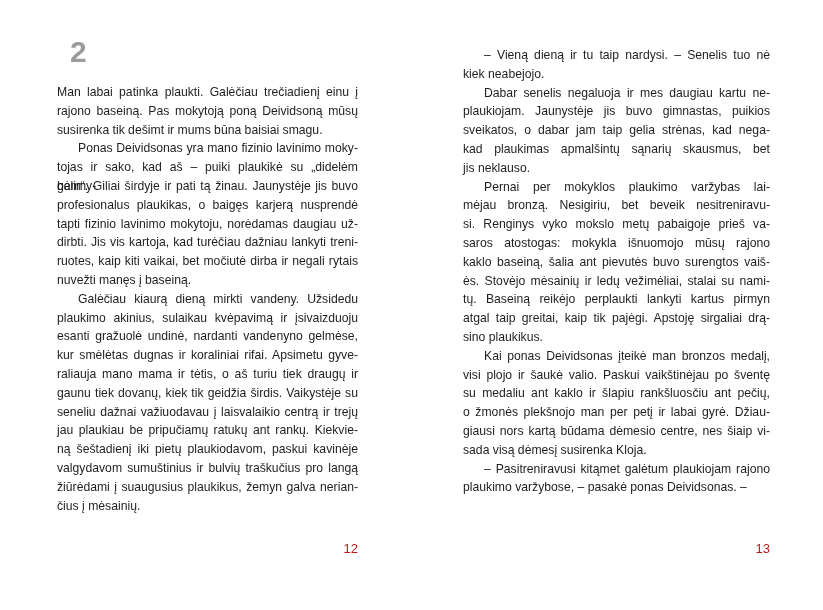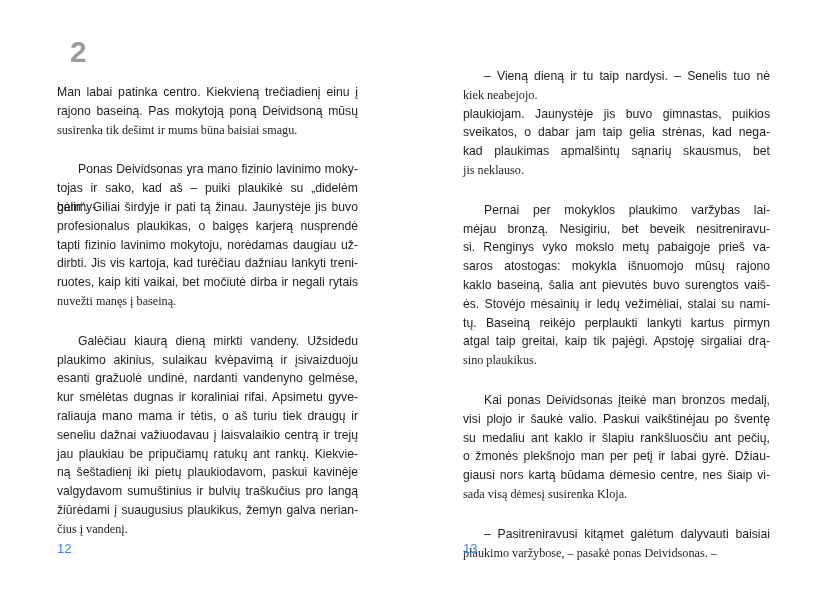--- a/index.html
+++ b/index.html
@@ -30,89 +30,91 @@
   .text-block.left-col { left: 57px;  top: 83px; width: 301px; }
   .text-block.right-col { left: 463px; top: 46px; width: 307px; }
   .line {
     height: 18.8px;
     line-height: 18.8px;
     text-align: justify;
     text-align-last: justify;
     white-space: normal;
     overflow: visible;
   }
-  .line.last { text-align-last: left; font-family: Liberation Serif, serif; }
-  .line.indent { text-indent: 21px; margin-top: 21px; }
+  .line.last { text-align-last: left; }
+  .line.indent { text-indent: 21px; }
   .page-number {
     position: absolute;
     top: 541px;
     font-size: 13px;
     line-height: 16px;
-    color: #3b82f6;
-    text-align: left;
+    color: #b91c1c;
+    text-align: right;
   }
   .page-number.left-col  { left: 57px;  width: 301px; }
   .page-number.right-col { left: 463px; width: 307px; }
 </style>
 </head>
 <body>
 
 <div class="spread">
 
   <section>
     <div class="chapter-number">2</div>
     <div class="text-block left-col">
-        <div class="line">Man labai patinka centro. Kiekvieną trečiadienį einu į</div>
+        <div class="line">Man labai patinka plaukti. Galėčiau trečiadienį einu į</div>
         <div class="line">rajono baseiną. Pas mokytoją poną Deividsoną mūsų</div>
         <div class="line last">susirenka tik dešimt ir mums būna baisiai smagu.</div>
         <div class="line indent">Ponas Deividsonas yra mano fizinio lavinimo moky-</div>
         <div class="line">tojas ir sako, kad aš – puiki plaukikė su „didelėm galimy-</div>
         <div class="line">bėm“. Giliai širdyje ir pati tą žinau. Jaunystėje jis buvo</div>
         <div class="line">profesionalus plaukikas, o baigęs karjerą nusprendė</div>
         <div class="line">tapti fizinio lavinimo mokytoju, norėdamas daugiau už-</div>
         <div class="line">dirbti. Jis vis kartoja, kad turėčiau dažniau lankyti treni-</div>
         <div class="line">ruotes, kaip kiti vaikai, bet močiutė dirba ir negali rytais</div>
         <div class="line last">nuvežti manęs į baseiną.</div>
         <div class="line indent">Galėčiau kiaurą dieną mirkti vandeny. Užsidedu</div>
         <div class="line">plaukimo akinius, sulaikau kvėpavimą ir įsivaizduoju</div>
         <div class="line">esanti gražuolė undinė, nardanti vandenyno gelmėse,</div>
         <div class="line">kur smėlėtas dugnas ir koraliniai rifai. Apsimetu gyve-</div>
         <div class="line">raliauja mano mama ir tėtis, o aš turiu tiek draugų ir</div>
+        <div class="line">gaunu tiek dovanų, kiek tik geidžia širdis. Vaikystėje su</div>
         <div class="line">seneliu dažnai važiuodavau į laisvalaikio centrą ir trejų</div>
         <div class="line">jau plaukiau be pripučiamų ratukų ant rankų. Kiekvie-</div>
         <div class="line">ną šeštadienį iki pietų plaukiodavom, paskui kavinėje</div>
         <div class="line">valgydavom sumuštinius ir bulvių traškučius pro langą</div>
         <div class="line">žiūrėdami į suaugusius plaukikus, žemyn galva nerian-</div>
-        <div class="line last">čius į vandenį.</div>
+        <div class="line last">čius į mėsainių.</div>
       </div>
     <div class="page-number left-col">12</div>
   </section>
 
   <section>
     <div class="text-block right-col">
         <div class="line indent">– Vieną dieną ir tu taip nardysi. – Senelis tuo nė</div>
         <div class="line last">kiek neabejojo.</div>
+        <div class="line indent">Dabar senelis negaluoja ir mes daugiau kartu ne-</div>
         <div class="line">plaukiojam. Jaunystėje jis buvo gimnastas, puikios</div>
         <div class="line">sveikatos, o dabar jam taip gelia strėnas, kad nega-</div>
         <div class="line">kad plaukimas apmalšintų sąnarių skausmus, bet</div>
         <div class="line last">jis neklauso.</div>
         <div class="line indent">Pernai per mokyklos plaukimo varžybas lai-</div>
         <div class="line">mėjau bronzą. Nesigiriu, bet beveik nesitreniravu-</div>
         <div class="line">si. Renginys vyko mokslo metų pabaigoje prieš va-</div>
         <div class="line">saros atostogas: mokykla išnuomojo mūsų rajono</div>
         <div class="line">kaklo baseiną, šalia ant pievutės buvo surengtos vaiš-</div>
         <div class="line">ės. Stovėjo mėsainių ir ledų vežimėliai, stalai su nami-</div>
         <div class="line">tų. Baseiną reikėjo perplaukti lankyti kartus pirmyn</div>
         <div class="line">atgal taip greitai, kaip tik pajėgi. Apstoję sirgaliai drą-</div>
         <div class="line last">sino plaukikus.</div>
         <div class="line indent">Kai ponas Deividsonas įteikė man bronzos medalį,</div>
         <div class="line">visi plojo ir šaukė valio. Paskui vaikštinėjau po šventę</div>
         <div class="line">su medaliu ant kaklo ir šlapiu rankšluosčiu ant pečių,</div>
         <div class="line">o žmonės plekšnojo man per petį ir labai gyrė. Džiau-</div>
         <div class="line">giausi nors kartą būdama dėmesio centre, nes šiaip vi-</div>
         <div class="line last">sada visą dėmesį susirenka Kloja.</div>
-        <div class="line indent">– Pasitreniravusi kitąmet galėtum dalyvauti baisiai</div>
+        <div class="line indent">– Pasitreniravusi kitąmet galėtum plaukiojam rajono</div>
         <div class="line last">plaukimo varžybose, – pasakė ponas Deividsonas. –</div>
       </div>
     <div class="page-number right-col">13</div>
   </section>
 
 </div>
 
 </body></html>

